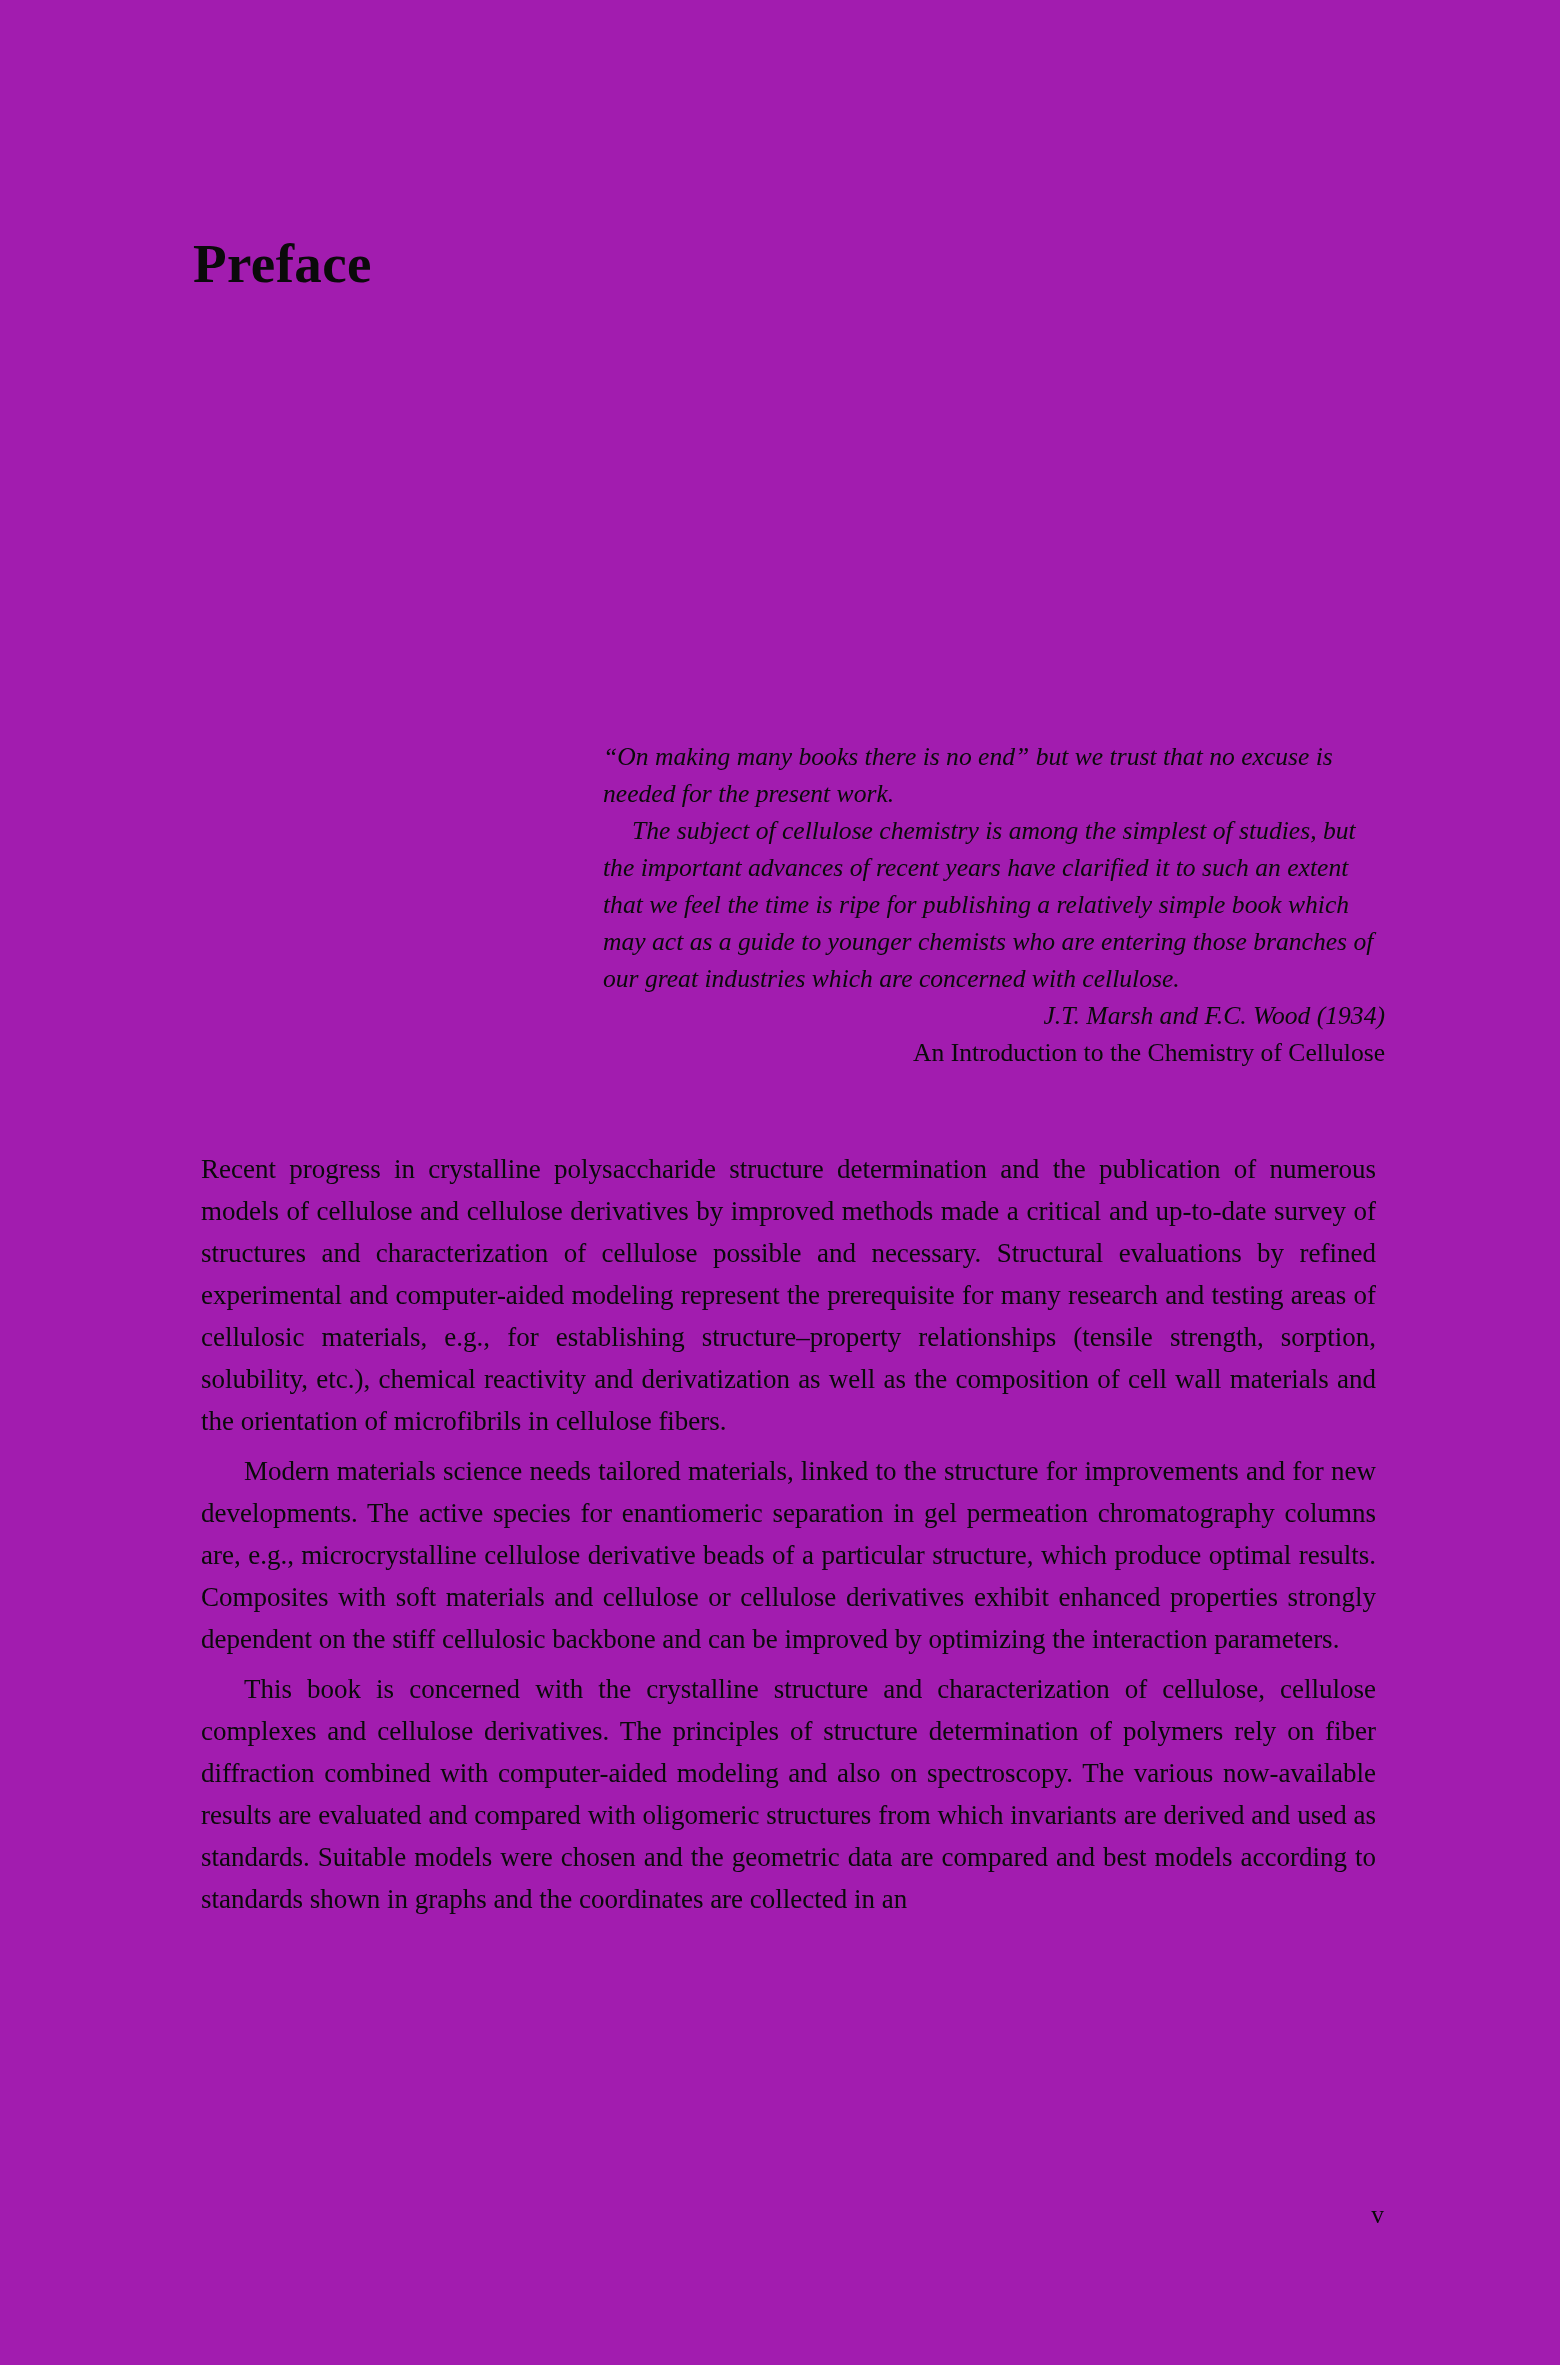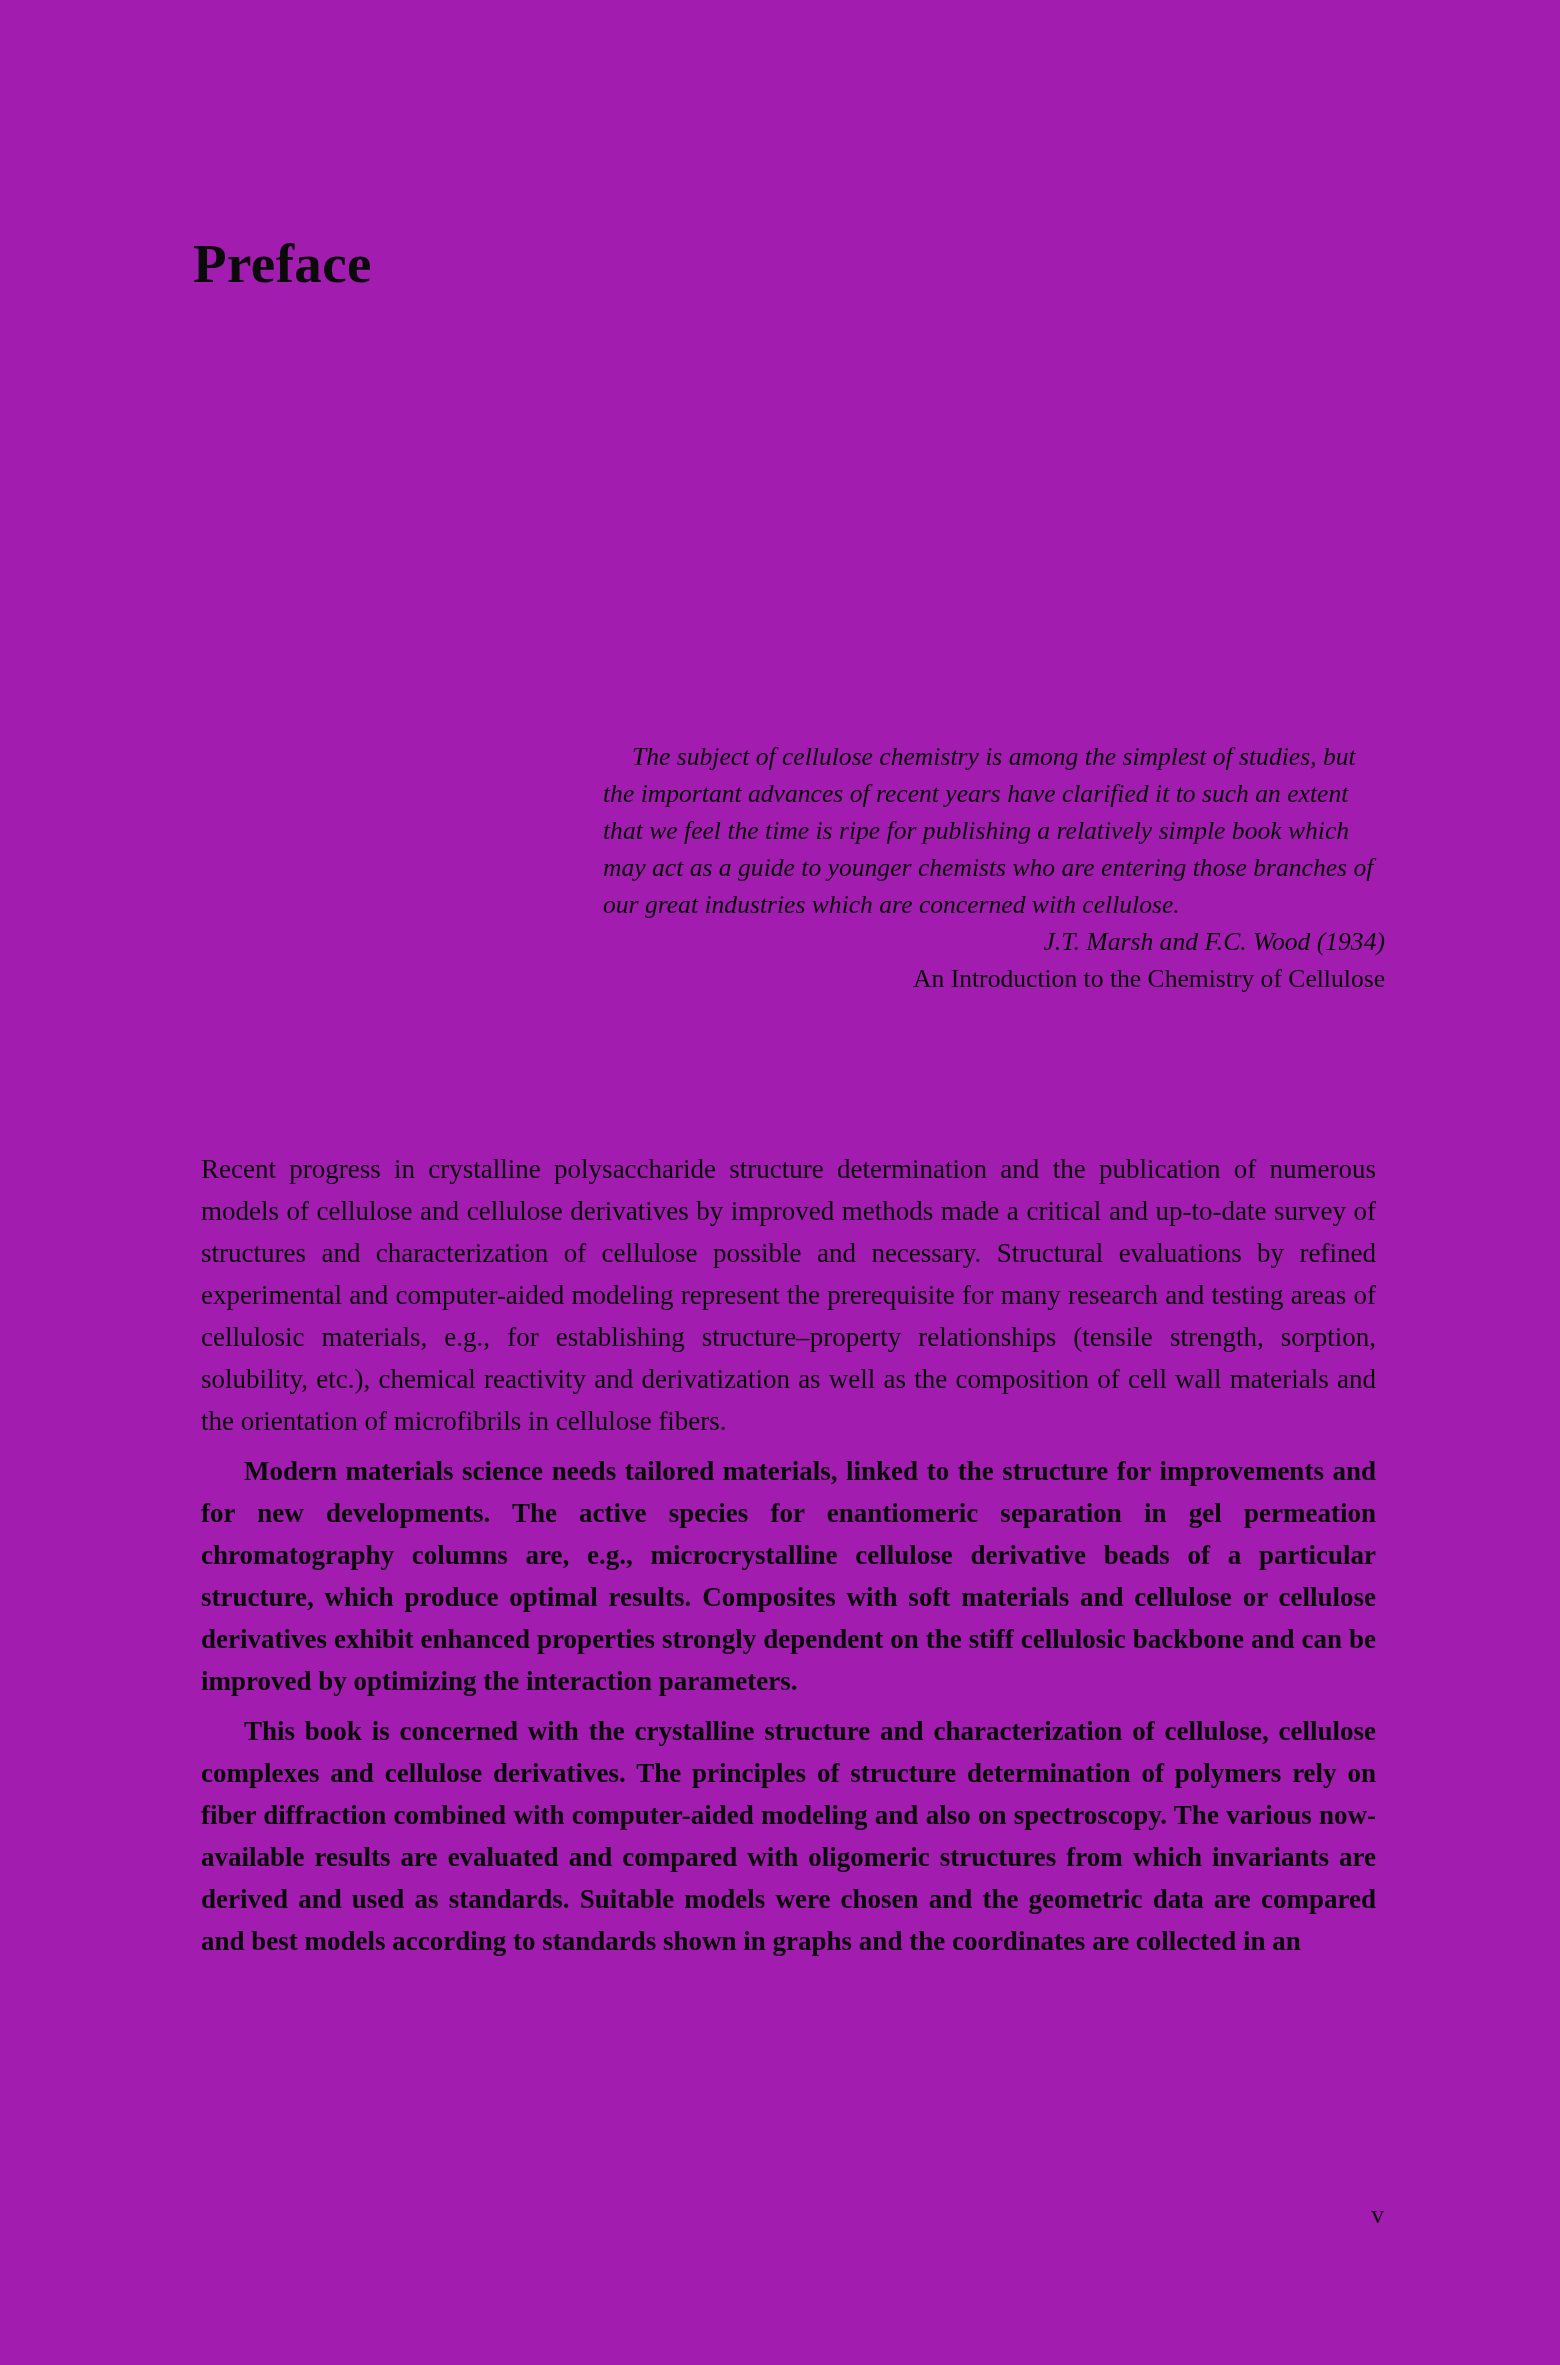--- a/index.html
+++ b/index.html
@@ -58,38 +58,38 @@
     width: 1191px;
     font-size: 27px;
     line-height: 42px;
     text-align: justify;
   }
   .body-text p {
     margin: 8px;
   }
   .body-text p.indent {
     text-indent: 43px;
-    font-weight: bold;
   }
   .page-number {
     position: absolute;
     right: 176px;
     top: 2200px;
     font-size: 25.6px;
     text-align: right;
   }
 </style>
 </head>
 <body>
 
 <div class="page">
 
   <h1 class="title">Preface</h1>
 
   <div class="epigraph">
+    <p class="quote-first">“On making many books there is no end” but we trust that no excuse is needed for the present work.</p>
     <p class="quote-cont">The subject of cellulose chemistry is among the simplest of studies, but the important advances of recent years have clarified it to such an extent that we feel the time is ripe for publishing a relatively simple book which may act as a guide to younger chemists who are entering those branches of our great industries which are concerned with cellulose.</p>
     <p class="attribution">J.T. Marsh and F.C. Wood (1934)</p>
     <p class="source">An Introduction to the Chemistry of Cellulose</p>
   </div>
 
   <div class="body-text">
     <p>Recent progress in crystalline polysaccharide structure determination and the publication of numerous models of cellulose and cellulose derivatives by improved methods made a critical and up-to-date survey of structures and characterization of cellulose possible and necessary. Structural evaluations by refined experimental and computer-aided modeling represent the prerequisite for many research and testing areas of cellulosic materials, e.g., for establishing structure–property relationships (tensile strength, sorption, solubility, etc.), chemical reactivity and derivatization as well as the composition of cell wall materials and the orientation of microfibrils in cellulose fibers.</p>
     <p class="indent">Modern materials science needs tailored materials, linked to the structure for improvements and for new developments. The active species for enantiomeric separation in gel permeation chromatography columns are, e.g., microcrystalline cellulose derivative beads of a particular structure, which produce optimal results. Composites with soft materials and cellulose or cellulose derivatives exhibit enhanced properties strongly dependent on the stiff cellulosic backbone and can be improved by optimizing the interaction parameters.</p>
     <p class="indent">This book is concerned with the crystalline structure and characterization of cellulose, cellulose complexes and cellulose derivatives. The principles of structure determination of polymers rely on fiber diffraction combined with computer-aided modeling and also on spectroscopy. The various now-available results are evaluated and compared with oligomeric structures from which invariants are derived and used as standards. Suitable models were chosen and the geometric data are compared and best models according to standards shown in graphs and the coordinates are collected in an</p>
   </div>

